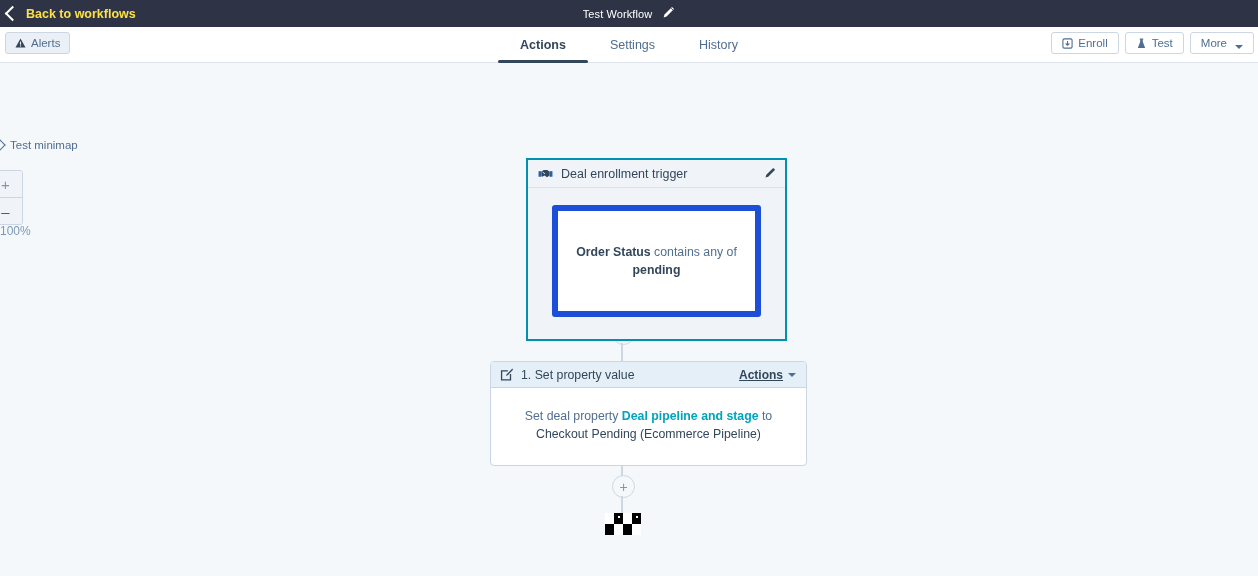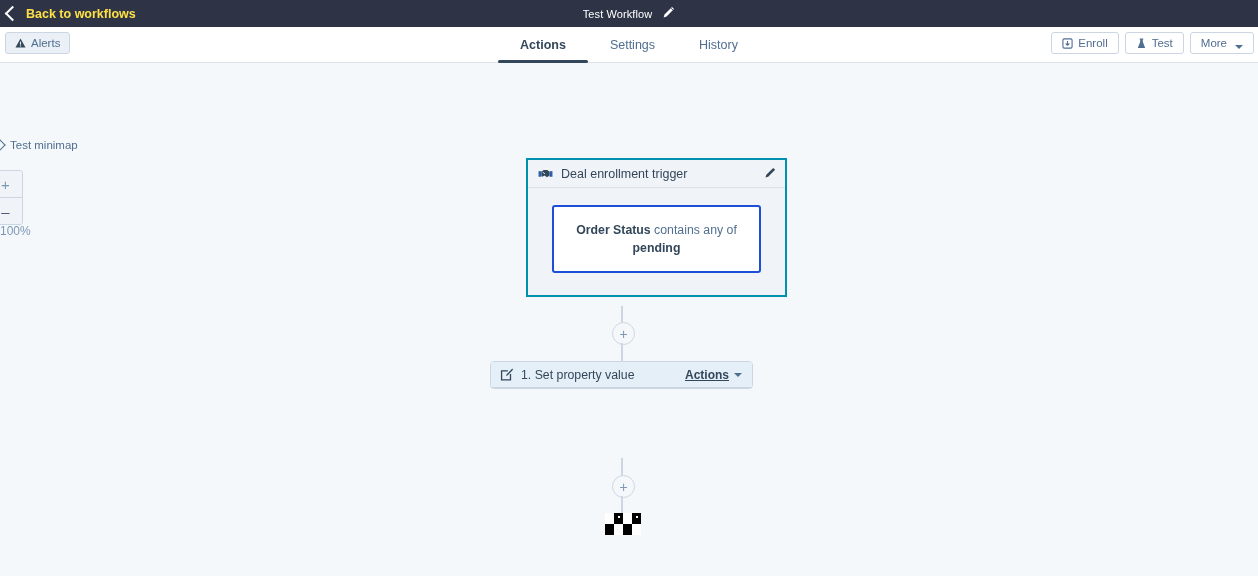--- a/index.html
+++ b/index.html
@@ -121,28 +121,28 @@
   }
   .trigger-head{
     height:27px;display:flex;align-items:center;
     padding:0 9px 0 10px;border-bottom:1px solid #dbe2ea;
     justify-content:space-between;
   }
   .trigger-head-left{display:flex;align-items:center;gap:8px;}
   .trigger-title{font-size:12.5px;color:#33475b;}
   .trigger-body{padding:17px 24px 22px 24px;}
   .filter-box{
-    background:#ffffff;border:2px solid #1d4ed8;border-radius:3px;
-    padding:14px 12px;text-align:center;font-size:12.3px;line-height:18px;
+    background:#ffffff;border:6px solid #1d4ed8;border-radius:3px;
+    padding:32px 12px;text-align:center;font-size:12.3px;line-height:18px;
     color:#516f90;
   }
   .filter-box b{color:#33475b;font-weight:bold;}
 
   .action-card{
-    position:absolute;left:0;top:298px;width:263px;
+    position:absolute;left:0;top:298px;width:317px;
     border:1px solid #cbd6e2;border-radius:4px;background:#ffffff;
     box-sizing:border-box;
   }
   .action-head{
     height:25px;background:#e5eff7;border-bottom:1px solid #cbd6e2;
     display:flex;align-items:center;justify-content:space-between;
     padding:0 10px 0 9px;border-radius:3px 3px 0 0;
   }
   .action-head-left{display:flex;align-items:center;gap:8px;}
   .action-title{font-size:12.3px;color:#33475b;}
@@ -301,20 +301,24 @@
             <path d="M1 2.5h7.5v1.4H2.4v8.2h8.2V6.4H12v7H1z" fill="#33475b"></path>
             <path d="M13.3 0.6 7.2 6.7 6.4 8.6 8.3 7.8 14 2z" fill="#33475b"></path>
           </svg>
           <span class="action-title">1. Set property value</span>
         </div>
         <div class="actions-menu">
           <span class="lbl">Actions</span>
           <span class="caret"></span>
         </div>
       </div>
+      <div class="action-body">
+        <span>Set deal property </span><span class="link">Deal pipeline and stage</span><span> to</span>
+        <span class="val">Checkout Pending (Ecommerce Pipeline)</span>
+      </div>
     </div>
 
   </div>
 
   <div class="broken-img">
     <div class="row">
       <div class="sq w"></div>
       <div class="sq b">
           <i class="dot"></i>
         </div>

